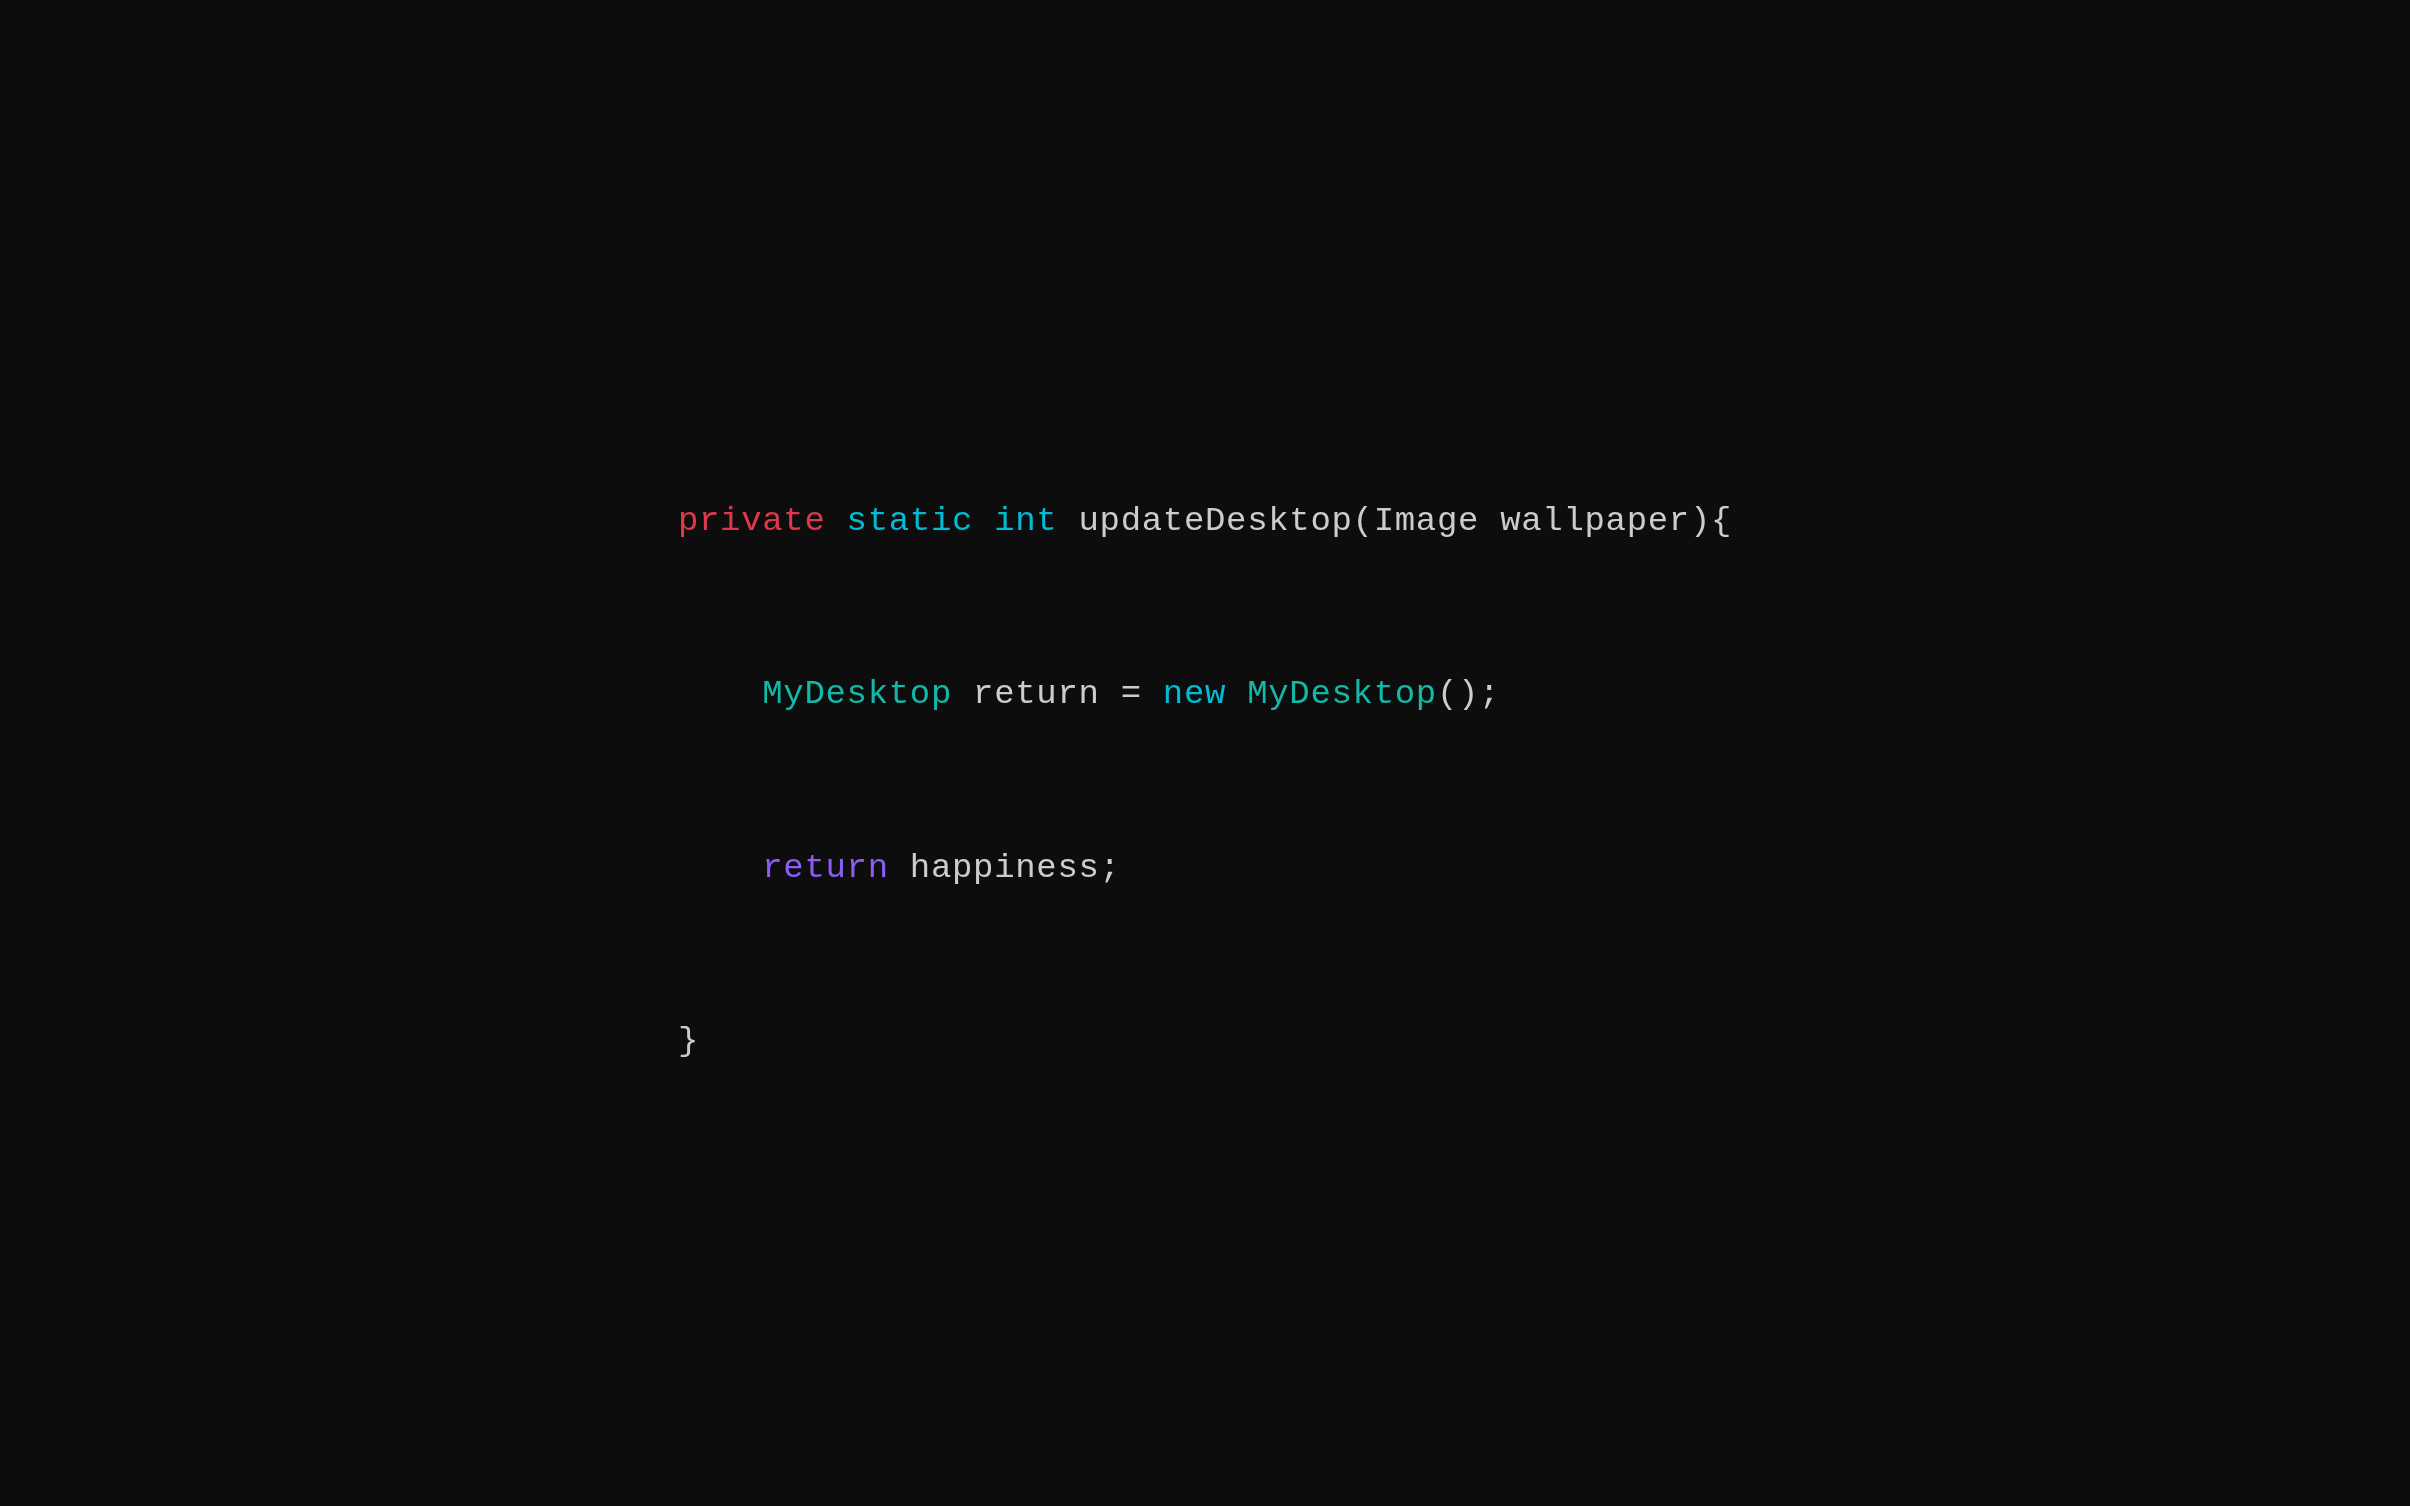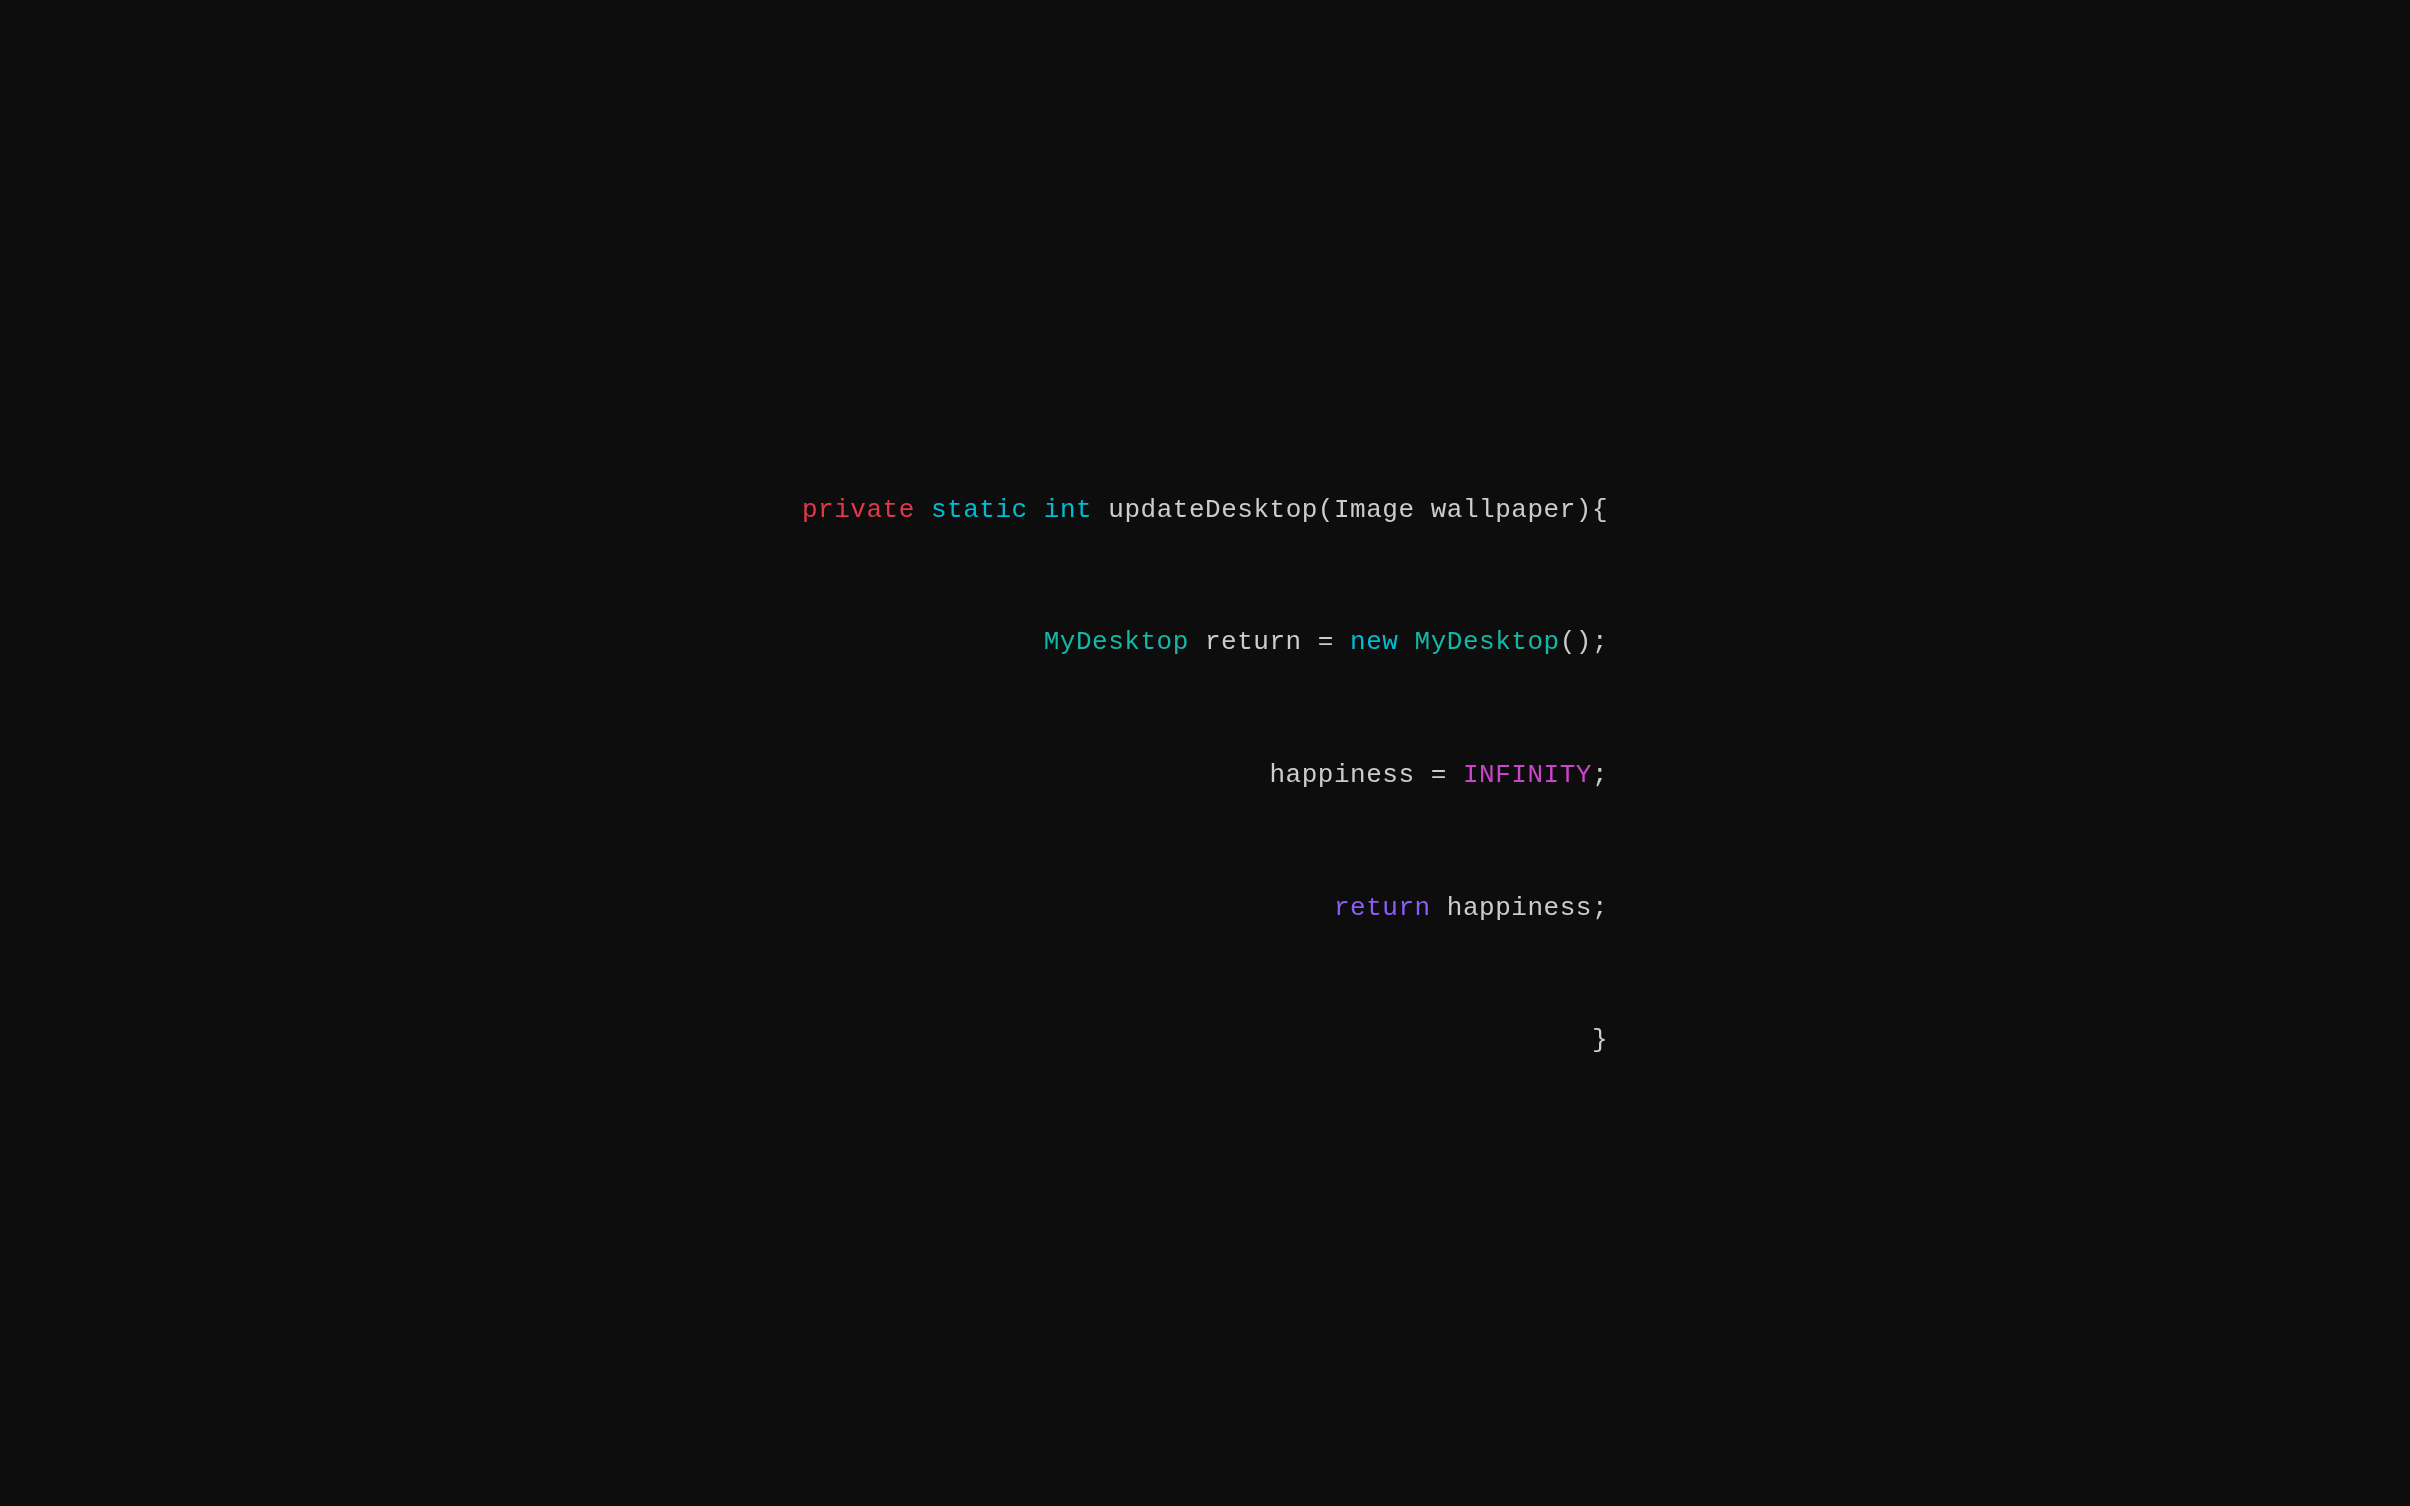--- a/index.html
+++ b/index.html
@@ -12,39 +12,37 @@
       width: 100%;
       height: 100%;
       background-color: #0d0d0d;
       display: flex;
       align-items: center;
       justify-content: center;
       font-family: 'Courier New', Courier, monospace;
     }
 
     .code-block {
-      font-size: 26px;
+      font-size: 34px;
       line-height: 1.7;
       letter-spacing: 0.02em;
       white-space: pre;
-      text-align: right;
     }
 
     .keyword-private  { color: #e0384a; }
     .keyword-static   { color: #00bcd4; }
     .keyword-int      { color: #00bcd4; }
     .keyword-new      { color: #00bcd4; }
     .keyword-return   { color: #8b5cf6; }
     .class-name       { color: #14b8a6; }
     .constant         { color: #cc44cc; }
     .plain            { color: #cccccc; }
   </style>
 </head>
 <body>
 
 <div class="code-block">
   <div><span class="keyword-private">private</span><span class="plain"> </span><span class="keyword-static">static</span><span class="plain"> </span><span class="keyword-int">int</span><span class="plain"> updateDesktop(Image wallpaper){</span></div>
   <div><span class="plain">    </span><span class="class-name">MyDesktop</span><span class="plain"> return = </span><span class="keyword-new">new</span><span class="plain"> </span><span class="class-name">MyDesktop</span><span class="plain">();</span></div>
-  <div><span class="plain">    happiness = </span><span class="constant">INFINITY</span><span class="plain">;</span></div>
   <div><span class="plain">    </span><span class="keyword-return">return</span><span class="plain"> happiness;</span></div>
   <div><span class="plain">}</span></div>
 </div>
 
 
 </body></html>

